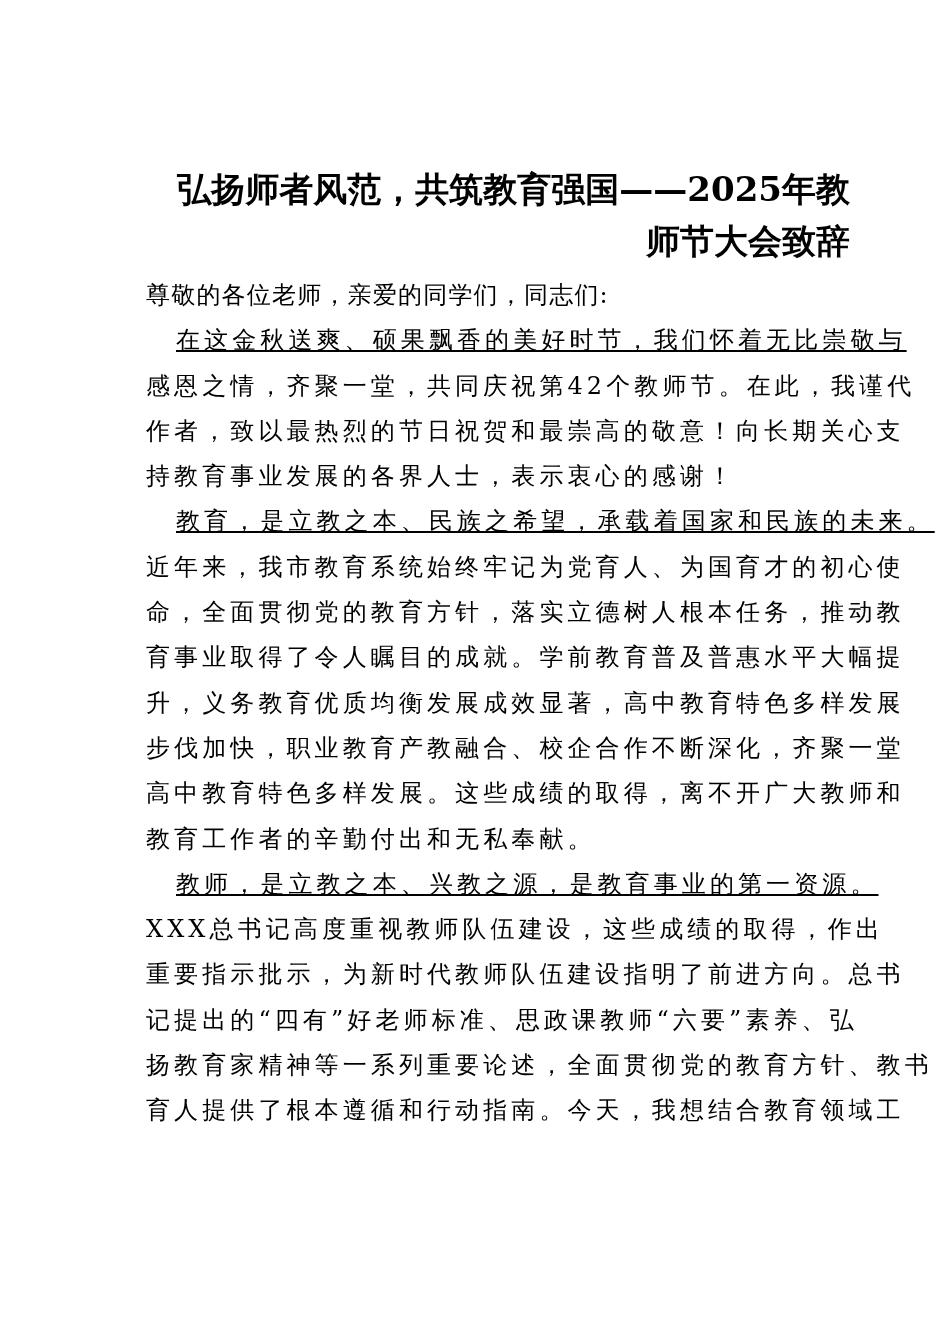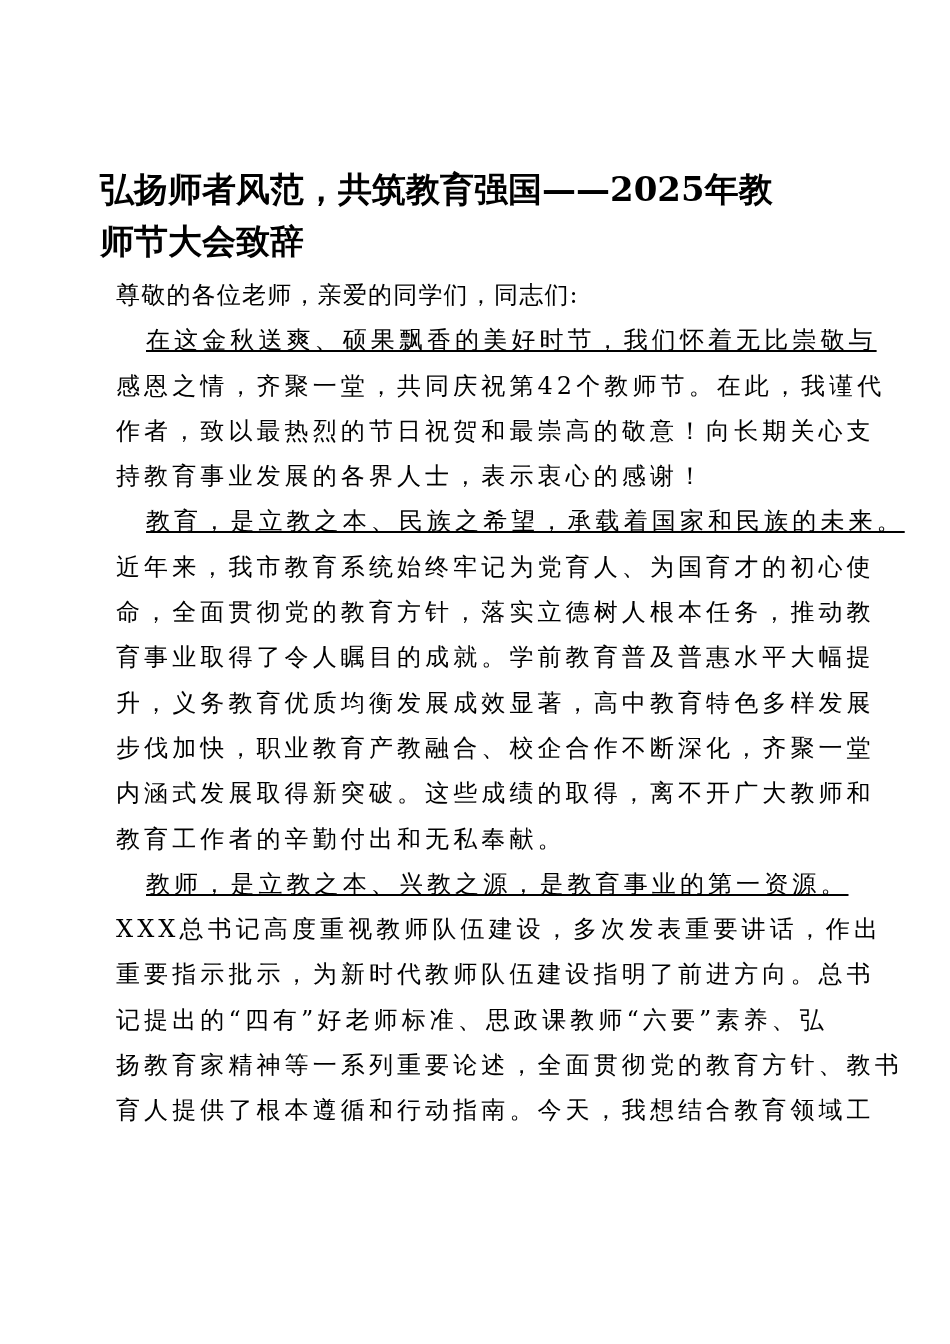--- a/index.html
+++ b/index.html
@@ -21,32 +21,32 @@
     top: 0;
     width: 950px;
     height: 1344px;
     background: #ffffff;
   }
   .title {
     position: absolute;
     left: 100px;
     width: 750px;
     top: 163px;
-    text-align: left;
+    text-align: right;
     font-family: "DejaVu Serif", "Liberation Serif", serif;
     font-weight: bold;
     font-size: 34px;
     line-height: 52px;
     letter-spacing: 0px;
     margin: 0;
   }
   .title span { display: block; white-space: nowrap; }
   .body {
     position: absolute;
-    left: 116px;
+    left: 146px;
     top: 273px;
     width: 710px;
   }
   .line {
     display: block;
     height: 45.3px;
     line-height: 45.3px;
     font-size: 24px;
     white-space: nowrap;
     letter-spacing: 4.1px;
@@ -74,27 +74,27 @@
       <div class="line">持教育事业发展的各界人士，表示衷心的感谢！</div>
     </div>
 
     <div>
       <div class="line indent">教育，是立教之本、民族之希望，承载着国家和民族的未来。</div>
       <div class="line">近年来，我市教育系统始终牢记为党育人、为国育才的初心使</div>
       <div class="line">命，全面贯彻党的教育方针，落实立德树人根本任务，推动教</div>
       <div class="line">育事业取得了令人瞩目的成就。学前教育普及普惠水平大幅提</div>
       <div class="line">升，义务教育优质均衡发展成效显著，高中教育特色多样发展</div>
       <div class="line">步伐加快，职业教育产教融合、校企合作不断深化，齐聚一堂</div>
-      <div class="line">内涵式发展取得新突破。这些成绩的取得，离不开广大教师和</div>
+      <div class="line">高中教育特色多样发展。这些成绩的取得，离不开广大教师和</div>
       <div class="line">教育工作者的辛勤付出和无私奉献。</div>
     </div>
 
     <div>
       <div class="line indent">教师，是立教之本、兴教之源，是教育事业的第一资源。</div>
-      <div class="line">XXX总书记高度重视教师队伍建设，多次发表重要讲话，作出</div>
+      <div class="line">XXX总书记高度重视教师队伍建设，这些成绩的取得，作出</div>
       <div class="line">重要指示批示，为新时代教师队伍建设指明了前进方向。总书</div>
       <div class="line">记提出的“四有”好老师标准、思政课教师“六要”素养、弘</div>
       <div class="line">扬教育家精神等一系列重要论述，全面贯彻党的教育方针、教书</div>
       <div class="line">育人提供了根本遵循和行动指南。今天，我想结合教育领域工</div>
     </div>
   </div>
 
 </div>
 
 </body></html>

